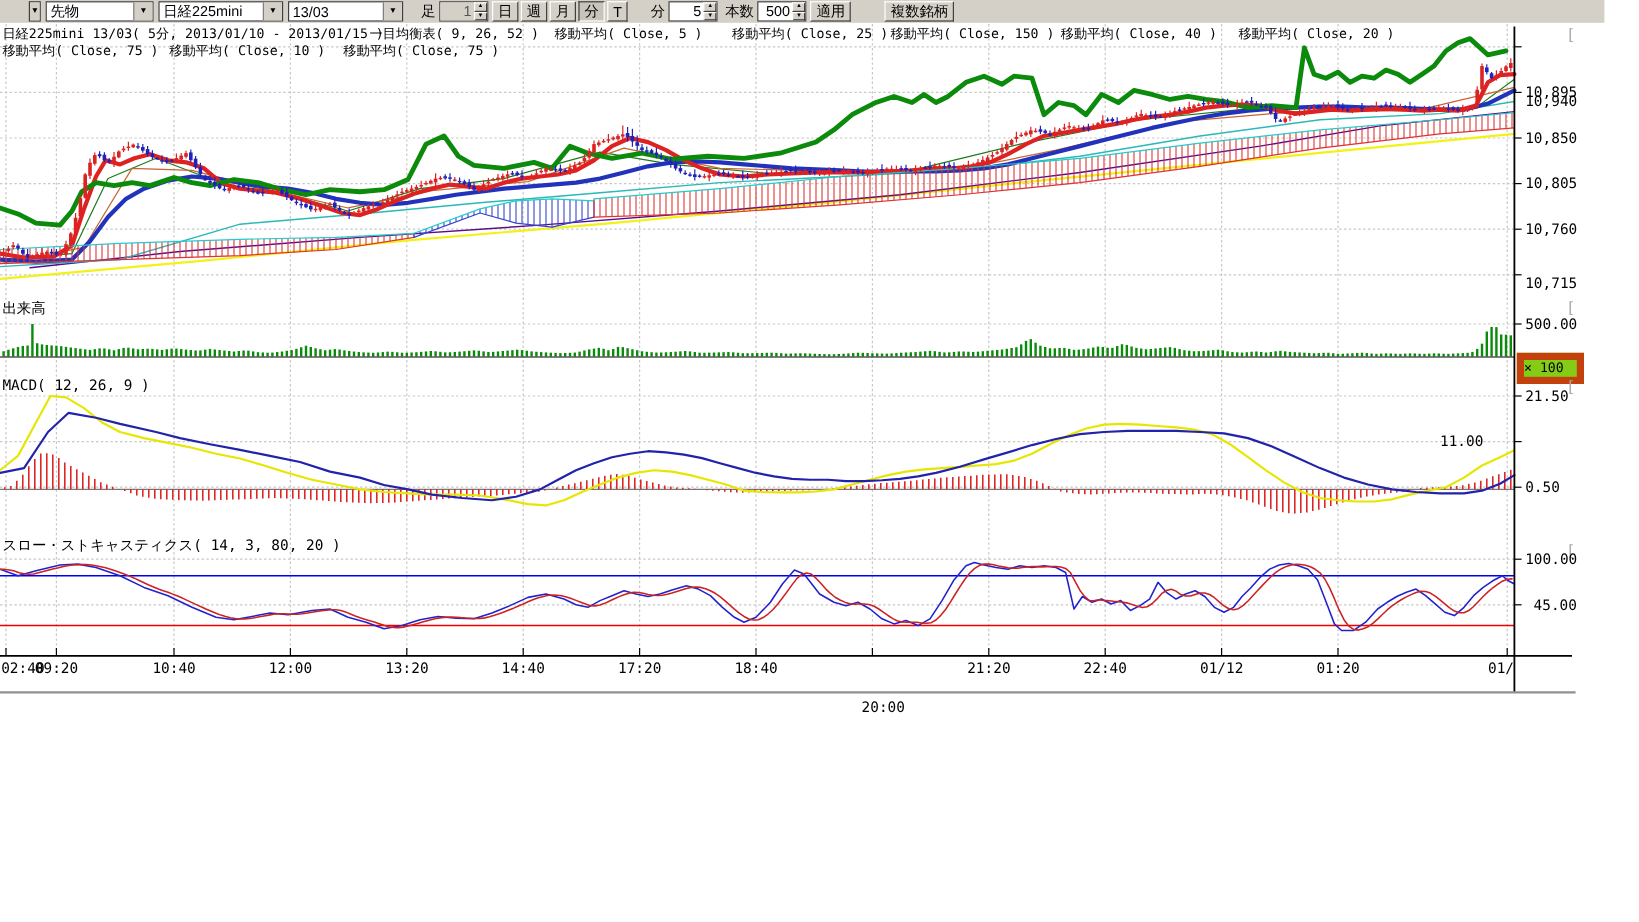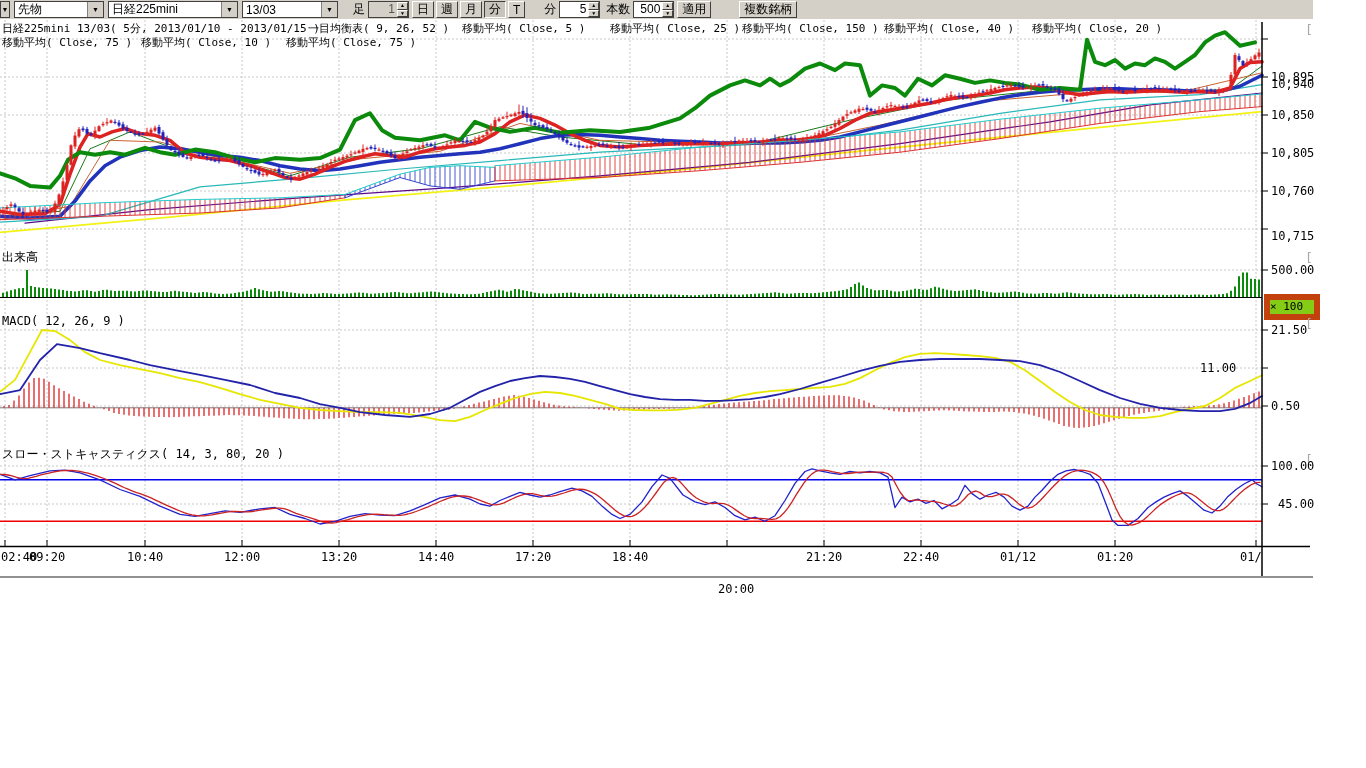--- a/index.html
+++ b/index.html
@@ -1,20 +1,20 @@
 <!DOCTYPE html>
 <html><head>
 <meta charset="utf-8">
 <style>
   html,body{margin:0;padding:0;background:#fff;}
   #app{position:relative;width:1366px;height:768px;background:#fff;overflow:hidden;
        font-family:"Liberation Sans",sans-serif;}
   
   .toolbar{position:absolute;top:0;left:0;width:1313px;height:19px;background:#d4d0c8;
-           display:flex;align-items:center;font-size:12px;color:#000;}
+           display:flex;align-items:center;font-size:12px;color:#000;padding-left:24px;}
   .combo{height:17px;background:#fff;border:1px solid #404040;display:flex;align-items:center;
          justify-content:space-between;margin-right:4px;box-sizing:border-box;}
   .combo-val{padding:0 3px;white-space:nowrap;overflow:hidden;font-size:12px;}
   .combo-btn{width:15px;height:100%;background:#d4d0c8;border-left:1px solid #808080;
              display:flex;align-items:center;justify-content:center;font-size:7px;color:#000;}
   .tb-label{margin:0 3px;white-space:nowrap;}
   .spinner{height:17px;border:1px solid #404040;background:#fff;display:flex;margin-right:3px;box-sizing:border-box;}
   .spin-val{min-width:24px;padding:0 2px;text-align:right;font-size:12px;line-height:15px;}
   .spinner.disabled .spin-val{background:#d4d0c8;color:#555;}
   .spin-btns{width:11px;display:flex;flex-direction:column;}
@@ -41,21 +41,21 @@
 <div id="app">
 
   <div class="toolbar">
     <div class="combo" style="width:10px">
       <span class="combo-btn" style="border-left:none;width:100%">▼</span>
     </div>
     <div class="combo" style="width:90px">
       <span class="combo-val">先物</span>
       <span class="combo-btn">▼</span>
     </div>
-    <div class="combo" style="width:130px">
+    <div class="combo" style="width:104px">
       <span class="combo-val">日経225mini</span>
       <span class="combo-btn">▼</span>
     </div>
     <div class="combo" style="width:96px">
       <span class="combo-val">13/03</span>
       <span class="combo-btn">▼</span>
     </div>
     <span class="gap8"></span>
     <span class="tb-label">足</span>
     <div class="spinner disabled">

